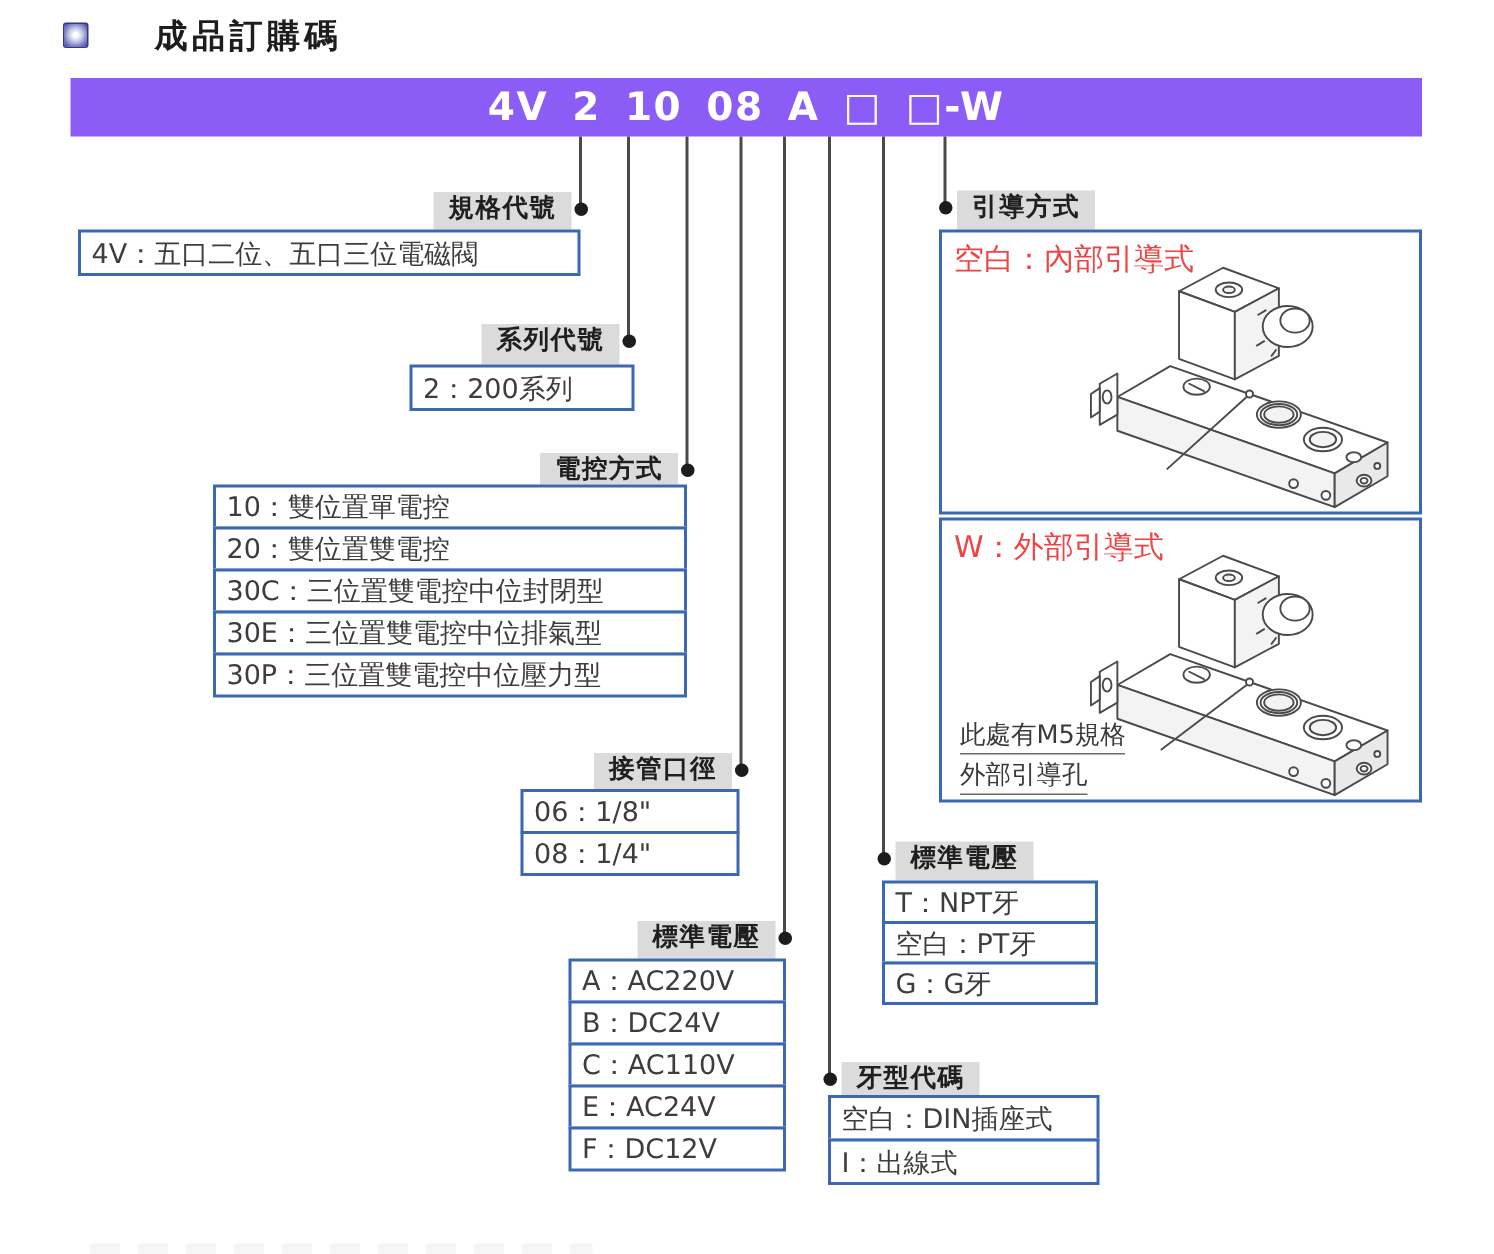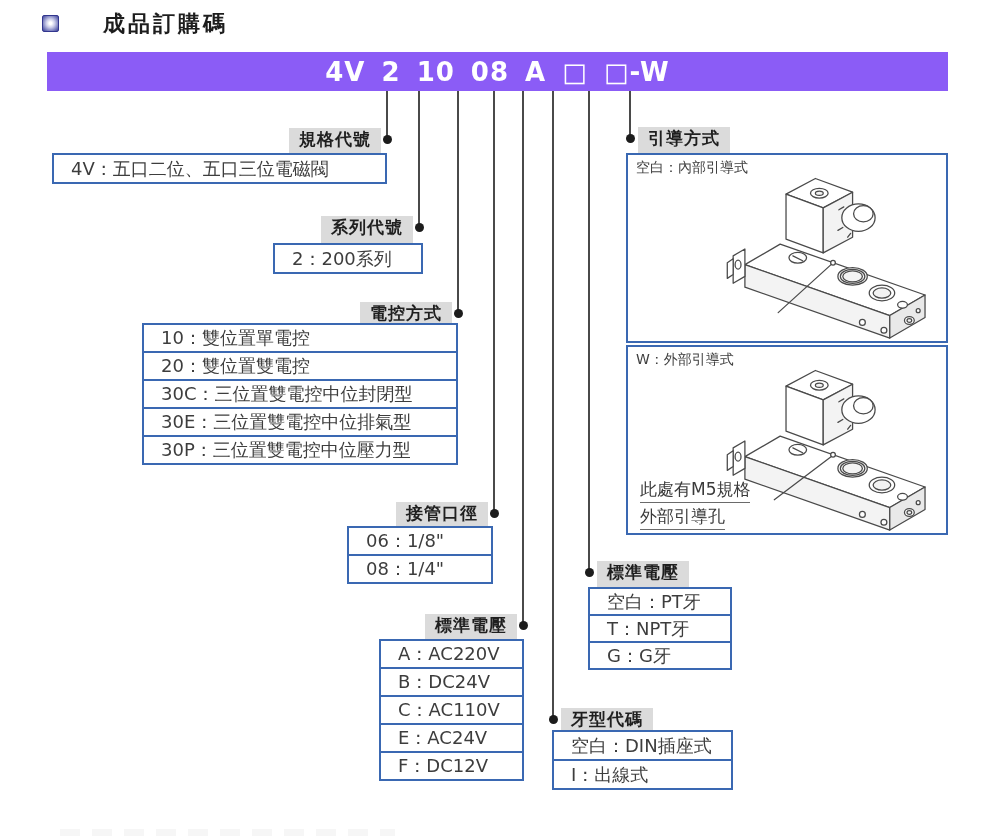--- a/index.html
+++ b/index.html
@@ -38,32 +38,32 @@
   
   .sec-label {
     position:absolute; width:92px; height:40px; line-height:23px;
     background:#dbdbdb; color:#1f1f1f; font-weight:bold; font-size:17px;
     text-align:center; white-space:nowrap; letter-spacing:1px;
   }
   
   .stack { position:absolute; }
   .row {
     border:2px solid #3a68b2; background:#fff; margin-top:-2px;
-    font-size:18px; color:#3d3d3d; padding-left:17px; white-space:nowrap;
+    font-size:18px; color:#3d3d3d; padding-left:7px; white-space:nowrap;
     display:flex; align-items:center;
   }
   .row:first-child { margin-top:0; }
   .h31 { height:31px; } .h30 { height:30px; } .h29 { height:29px; }
   
   .pilot-box {
     position:absolute; left:626px; width:322px; height:190px;
     border:2px solid #3a68b2; background:#fff;
   }
   .pilot-title {
-    position:absolute; left:8px; top:4px; font-size:14px; color:#404040; white-space:nowrap;
+    position:absolute; left:8px; top:4px; font-size:20px; color:#ef4444; white-space:nowrap;
   }
   .pilot-note {
     position:absolute; font-size:17px; color:#3a3a3a; white-space:nowrap;
     border-bottom:1px solid #6a6a6a; padding-bottom:1px;
   }
   .pilot-svg { position:absolute; left:0; top:0; width:100%; height:100%; }
   
   .remnant {
     position:absolute; left:60px; top:829px; width:335px; height:7px; opacity:.5;
     background:repeating-linear-gradient(90deg,#ededed 0 20px,transparent 20px 32px);
@@ -137,22 +137,22 @@
 
   <div class="stack" style="left:379px;top:639px;width:145px">
     <div class="row h30">A：AC220V</div>
     <div class="row h30">B：DC24V</div>
     <div class="row h30">C：AC110V</div>
     <div class="row h30">E：AC24V</div>
     <div class="row h30">F：DC12V</div>
   </div>
 
   <div class="stack" style="left:588px;top:587px;width:144px">
+    <div class="row h29">T：NPT牙</div>
     <div class="row h29">空白：PT牙</div>
-    <div class="row h29">T：NPT牙</div>
     <div class="row h29">G：G牙</div>
   </div>
 
   <div class="stack" style="left:552px;top:730px;width:181px">
     <div class="row h31">空白：DIN插座式</div>
     <div class="row h31">I：出線式</div>
   </div>
 
   <svg width="0" height="0" style="position:absolute" aria-hidden="true">
     <defs>

